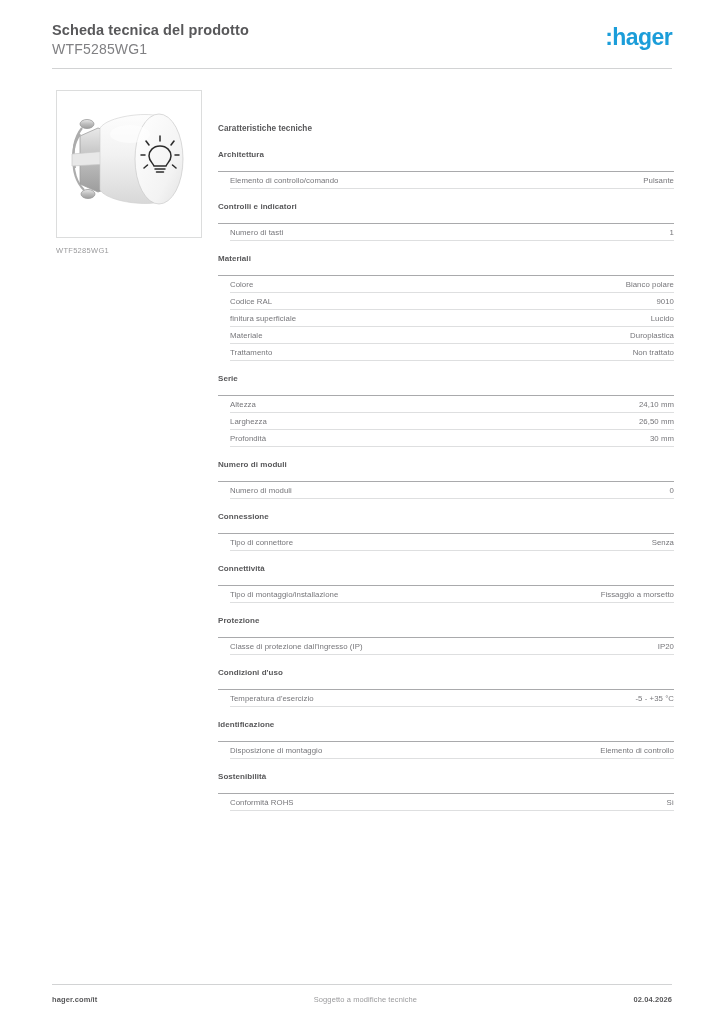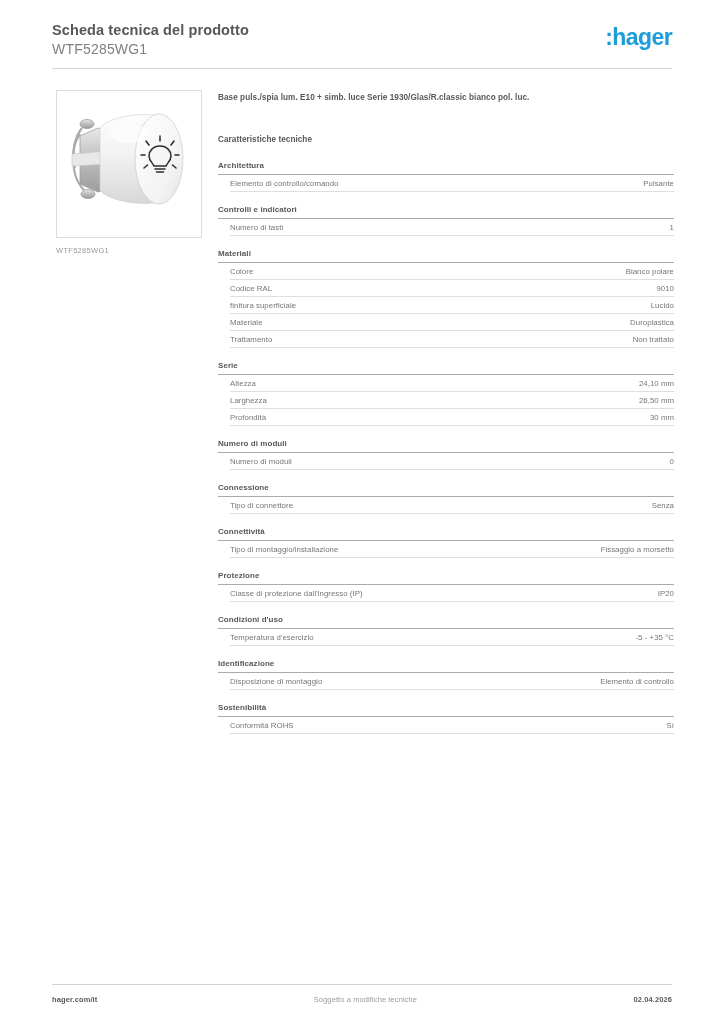--- a/index.html
+++ b/index.html
@@ -114,21 +114,21 @@
     color: #58585a;
     letter-spacing: 0.05px;
   }
   .sections { margin-top: 17px; }
 
   .section { margin-bottom: 13px; }
   .section-title {
     font-size: 8px;
     font-weight: bold;
     color: #58585a;
-    padding-bottom: 4px;
+    padding-bottom: 12px;
     border-bottom: 1px solid #a9aaac;
     letter-spacing: 0.05px;
   }
   .row {
     display: flex;
     align-items: baseline;
     justify-content: space-between;
     border-bottom: 1px solid #dedfe0;
     padding: 3.5px 0 3.5px 0;
     font-size: 7.8px;
@@ -238,21 +238,20 @@
           <line x1="119" y1="61" x2="115" y2="61"></line>
           <line x1="84" y1="74" x2="87.5" y2="71"></line>
           <line x1="116" y1="74" x2="112.5" y2="71"></line>
         </g>
       </svg>
     </div>
     <div class="image-caption">WTF5285WG1</div>
   </div>
 
   <div class="spec-col">
-    <div class="product-desc">Base puls./spia lum. E10 + simb. luce Serie 1930/Glas/R.classic bianco pol. luc.</div>
     <div class="spec-heading">Caratteristiche tecniche</div>
     <div class="sections">
         <div class="section">
           <div class="section-title">Architettura</div>
           <div class="row">
             <div class="row-label">Elemento di controllo/comando</div>
             <div class="row-value">Pulsante</div>
           </div>
         </div>
         <div class="section">

